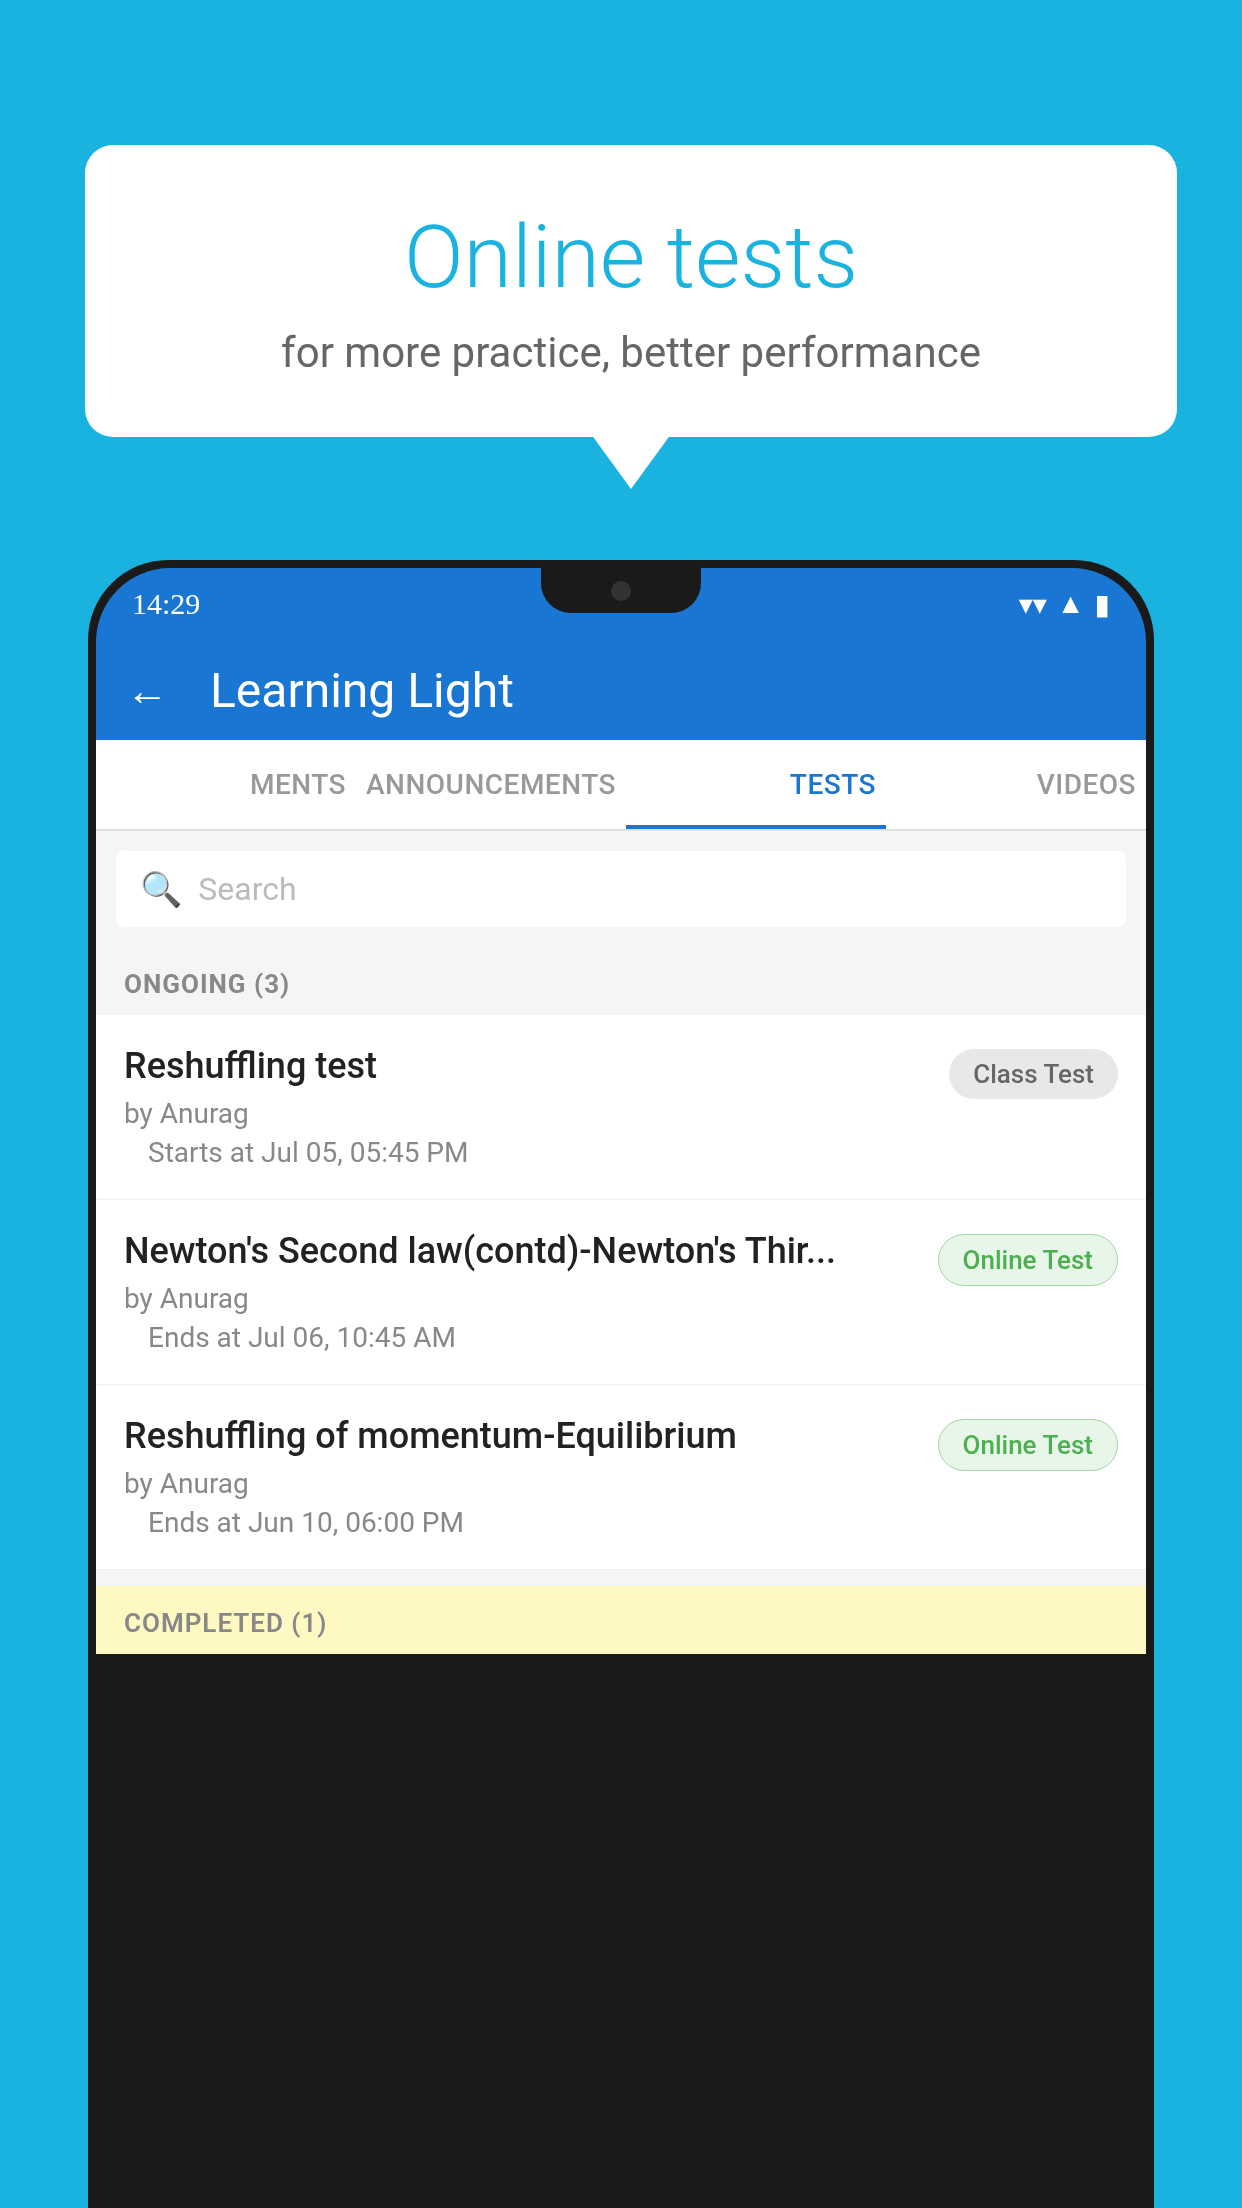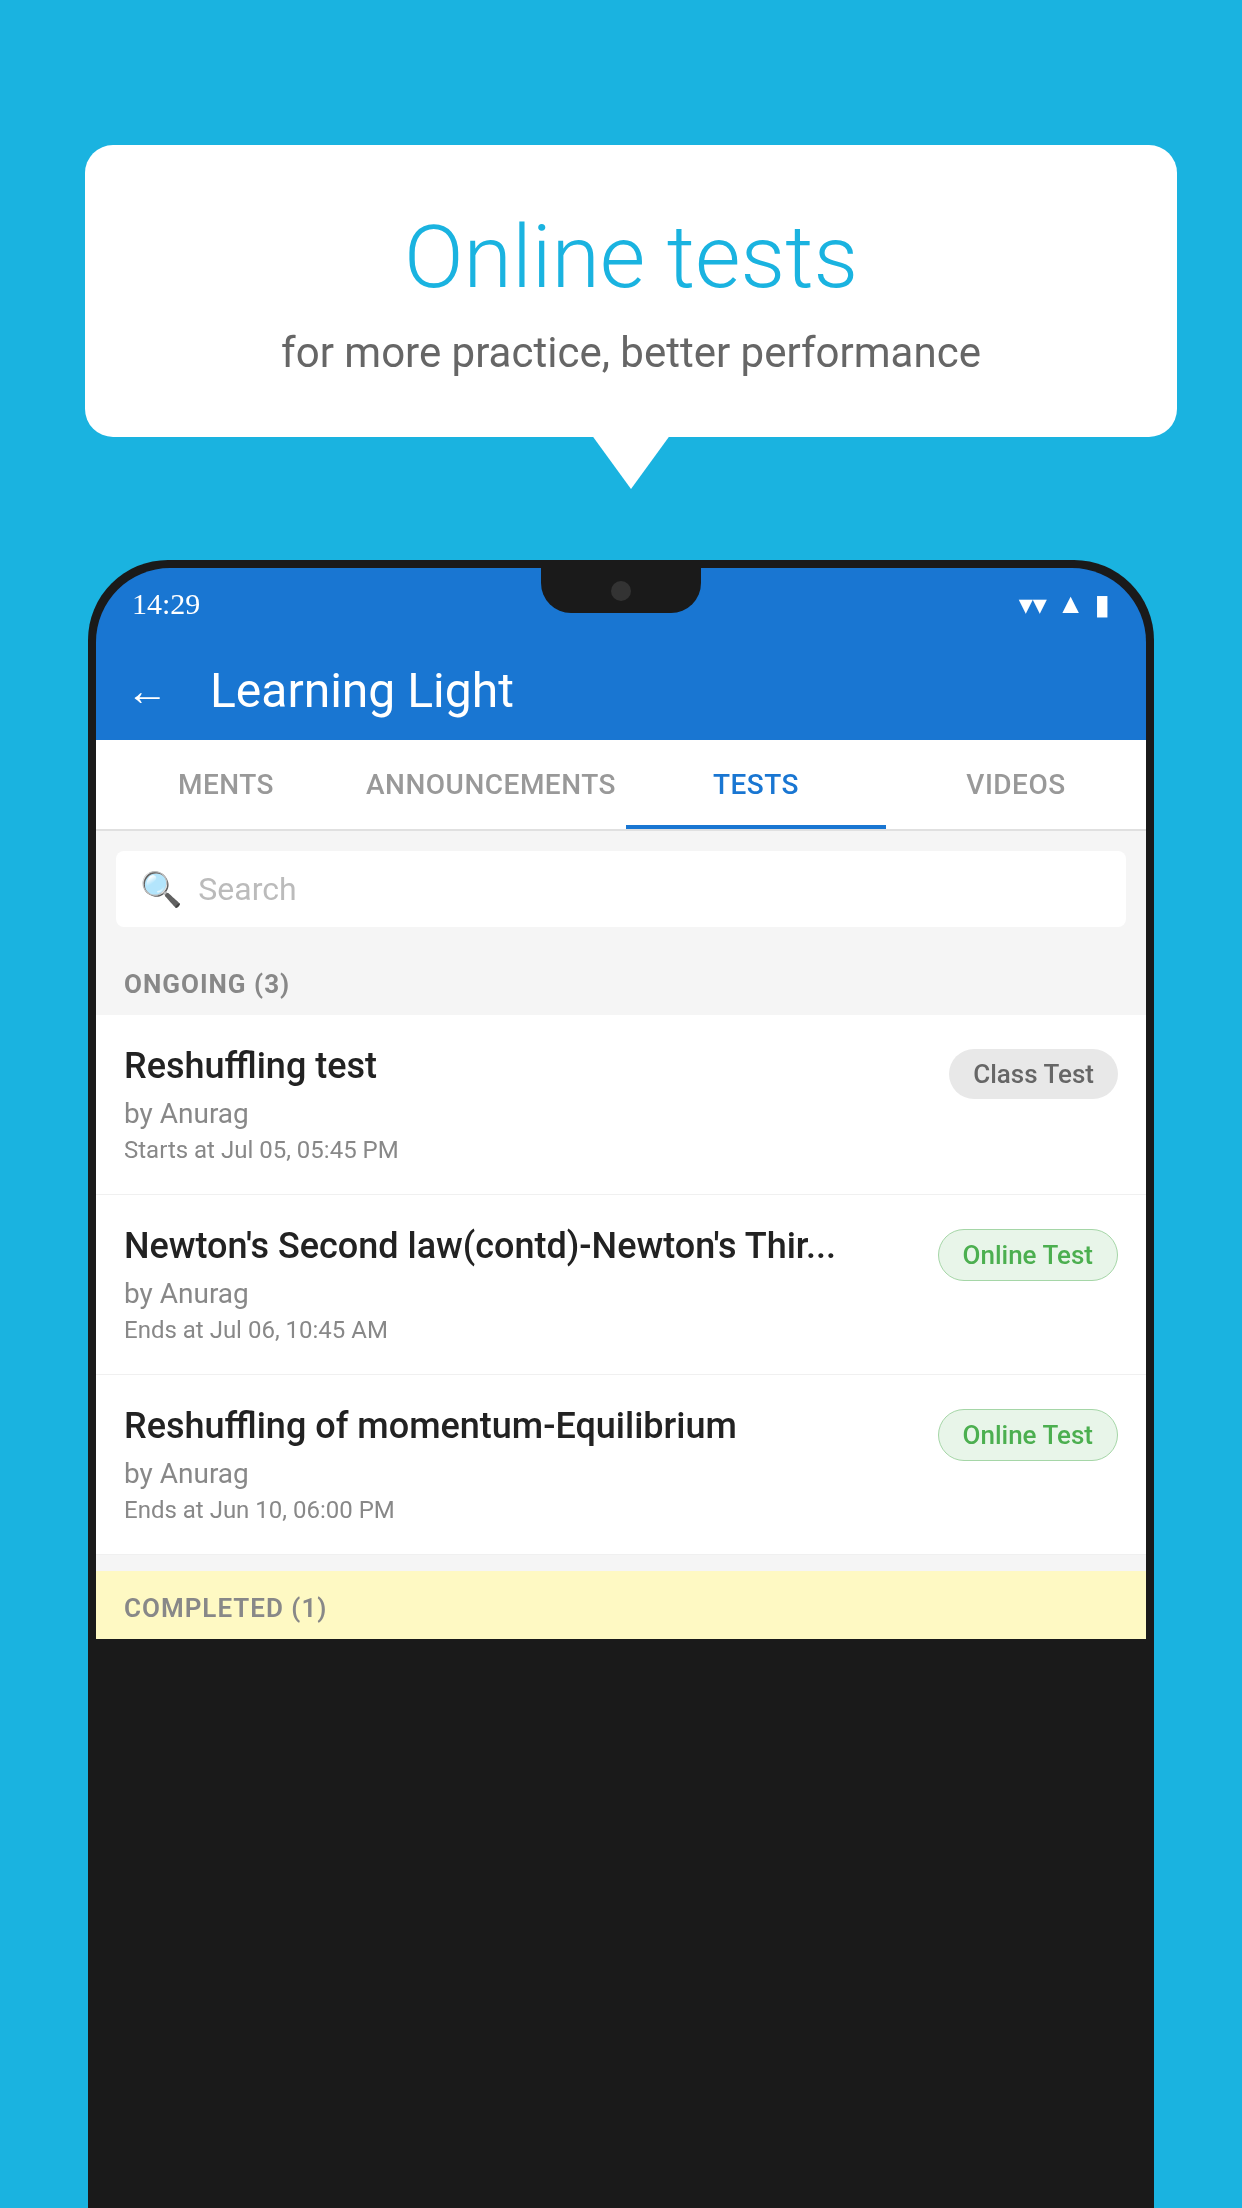--- a/index.html
+++ b/index.html
@@ -150,21 +150,21 @@
     
     .tabs-container {
       background: white;
       display: flex;
       border-bottom: 2px solid #e0e0e0;
       overflow: hidden;
     }
 
     .tab {
       flex: 1;
-      text-align: center;
+      text-align: right;
       padding: 28px 10px;
       font-size: 28px;
       font-weight: 500;
       color: #999;
       letter-spacing: 0.5px;
       position: relative;
       cursor: pointer;
     }
 
     .tab.active {
@@ -241,22 +241,23 @@
       margin-bottom: 10px;
     }
 
     .test-author {
       font-size: 28px;
       color: #888;
       margin-bottom: 6px;
     }
 
     .test-date {
-      font-size: 24px;
+      font-size: 28px;
       color: #888;
+      margin-left: 24px;
     }
 
     .test-badge {
       padding: 10px 24px;
       border-radius: 30px;
       font-size: 26px;
       font-weight: 500;
       white-space: nowrap;
       margin-top: 4px;
     }

